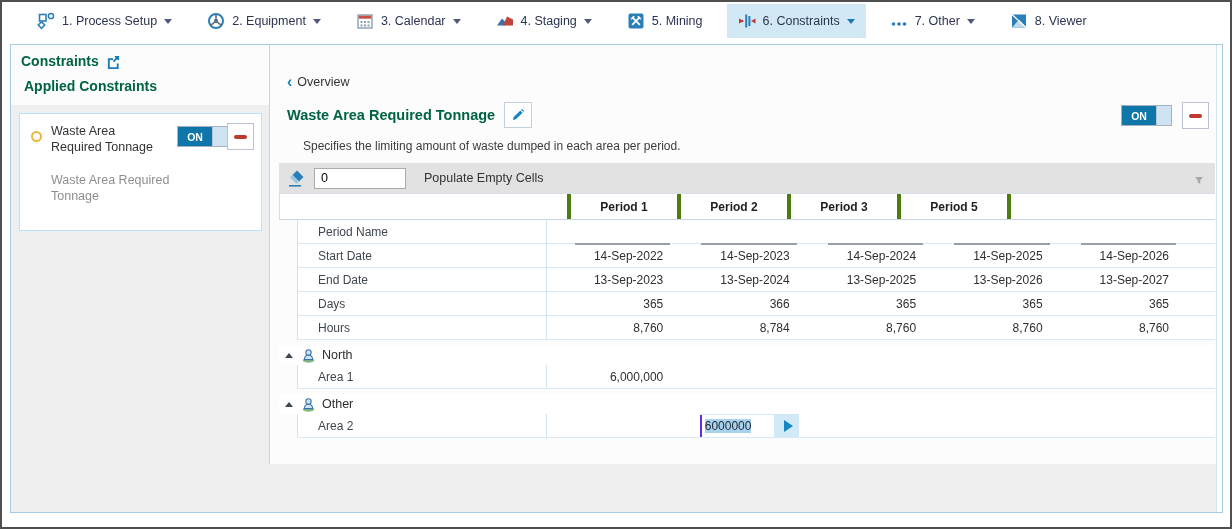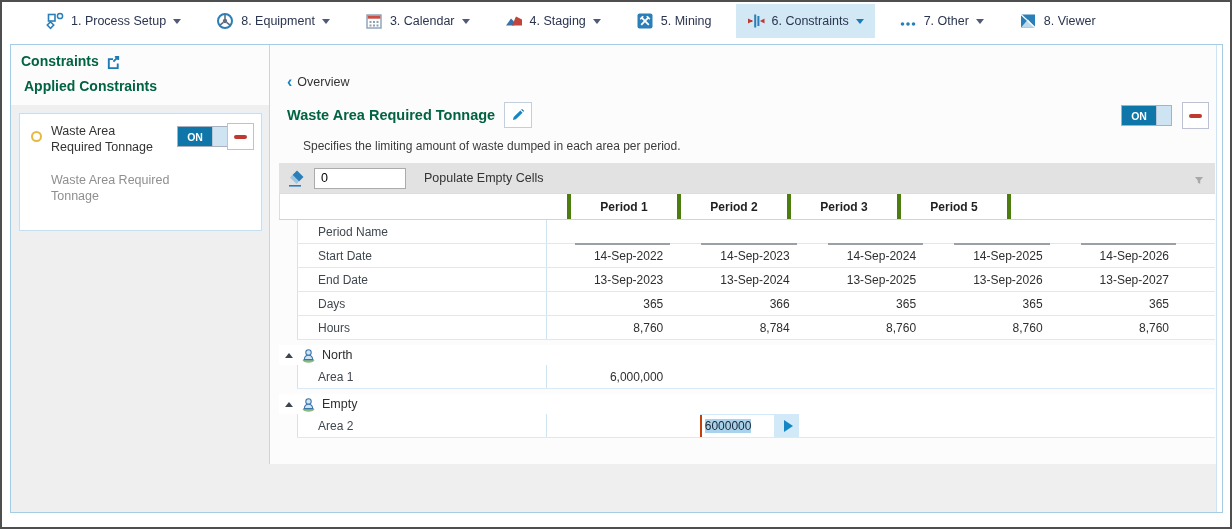--- a/index.html
+++ b/index.html
@@ -1,20 +1,20 @@
 <!DOCTYPE html>
 <html><head>
 <meta charset="utf-8">
 <style>
   * { box-sizing: border-box; margin: 0; padding: 0; }
   html,body { width:1232px; height:529px; background:#fff; font-family:"Liberation Sans", sans-serif; }
   .window { position:relative; width:1232px; height:529px; border:2px solid #4f4f4f; background:#fff; overflow:hidden; }
 
   
-  .tabbar { position:absolute; left:17px; top:4; right:0; height:38px; display:flex; align-items:center; padding-left:16px; background:#fff; }
+  .tabbar { position:absolute; left:8px; top:4; right:0; height:38px; display:flex; align-items:center; padding-left:16px; background:#fff; }
   .tab { display:flex; align-items:center; height:34px; padding:0 11px; margin-right:13px; cursor:pointer; color:#2b3550; font-size:12.5px; white-space:nowrap; }
   .tab.selected { background:#d2e8f5; }
   .tab .ticon { width:18px; height:18px; margin-right:7px; display:inline-flex; align-items:center; justify-content:center; }
   .caret { width:0; height:0; border-left:4px solid transparent; border-right:4px solid transparent; border-top:5px solid #50597a; margin-left:7px; }
   .tab.selected .caret { border-top-color:#1a7ab8; }
 
   
   .container { position:absolute; left:8px; top:42px; width:1213px; height:469px; border:1px solid #a6cbe4; background:#efefef; }
 
   
@@ -70,21 +70,21 @@
   .g-tri { width:0; height:0; border-left:4px solid transparent; border-right:4px solid transparent; border-bottom:5px solid #3d4550; margin-right:8px; }
   .g-gicon { width:15px; height:15px; margin-right:6px; }
 
   .g-row { display:flex; height:24px; margin-left:18px; border-bottom:1px solid #d9eaf6; background:#fff;gap:26px; }
   .g-label { width:274px; border-left:1px solid #cfe3f1; border-right:1px solid #cfe3f1; padding-left:20px; display:flex; align-items:center; font-size:12px; color:#41474f; }
   .g-cell { width:110px; position:relative; display:flex; align-items:center; justify-content:flex-end; padding-right:10px; font-size:12px; color:#2f2f2f; }
   .g-fill { flex:1; }
   .uline { position:absolute; left:2px; right:3px; bottom:-2px; height:2px; background:#9aa0a6; }
 
   .g-edit { width:110px; background:#d2e9f7; display:flex; align-items:center; padding:0; }
-  .g-editbox { width:74px; height:22px; background:#fff; border-left:2px solid #c2410c; display:flex; align-items:center; padding-left:3px; font-size:12px; color:#1c2733; }
+  .g-editbox { width:74px; height:22px; background:#fff; border-left:2px solid #6d28d9; display:flex; align-items:center; padding-left:3px; font-size:12px; color:#1c2733; }
   .g-editbox .sel { background:#a9d3ec; }
   .g-arrow { width:0; height:0; border-top:6px solid transparent; border-bottom:6px solid transparent; border-left:9px solid #1486c4; margin-left:10px; cursor:pointer; }
 </style>
 </head>
 <body>
 
 <div class="window">
 
   <div class="tabbar">
     <div class="tab">
@@ -99,21 +99,21 @@
       <span class="caret"></span>
     </div>
     <div class="tab">
       <span class="ticon">
           <svg viewBox="0 0 18 18" width="18" height="18">
             <circle cx="9" cy="9" r="7" fill="none" stroke="#2a7fb8" stroke-width="2"></circle>
             <circle cx="9" cy="9" r="2.2" fill="#5f6e7d"></circle>
             <path d="M9 7V2.5 M7.4 10.3 3.6 13.4 M10.6 10.3 14.4 13.4" stroke="#5f6e7d" stroke-width="1.6" fill="none"></path>
           </svg>
         </span>
-      <span>8. Equipment</span>
+      <span>2. Equipment</span>
       <span class="caret"></span>
     </div>
     <div class="tab">
       <span class="ticon">
           <svg viewBox="0 0 18 18" width="18" height="18">
             <rect x="2" y="3" width="14" height="13" fill="#fff" stroke="#8aa0b4" stroke-width="1.4"></rect>
             <rect x="2.7" y="3.7" width="12.6" height="3" fill="#c94f44"></rect>
             <g fill="#8aa0b4">
               <rect x="4.5" y="9" width="2" height="2"></rect>
               <rect x="8" y="9" width="2" height="2"></rect>
@@ -339,21 +339,21 @@
             <div class="g-cell"></div>
             <div class="g-cell g-fill"></div>
           </div>
           <div class="g-group">
             <span class="g-tri"></span>
             <span class="g-gicon"><svg viewBox="0 0 16 16" width="15" height="15">
                 <ellipse cx="8" cy="13" rx="6" ry="2.6" fill="#8cbb7f"></ellipse>
                 <circle cx="8" cy="4.8" r="2.9" fill="#cfe4f6" stroke="#3b74a8" stroke-width="1.1"></circle>
                 <path d="M3.6 12.4c0-3 1.9-4.6 4.4-4.6s4.4 1.6 4.4 4.6z" fill="#cfe4f6" stroke="#3b74a8" stroke-width="1.1"></path>
               </svg></span>
-            <span>Empty</span>
+            <span>Other</span>
           </div>
           <div class="g-row">
             <div class="g-label">Area 2</div>
             <div class="g-cell"></div>
             <div class="g-edit">
               <div class="g-editbox">
                 <span class="sel">6000000</span>
               </div>
               <span class="g-arrow"></span>
             </div>

